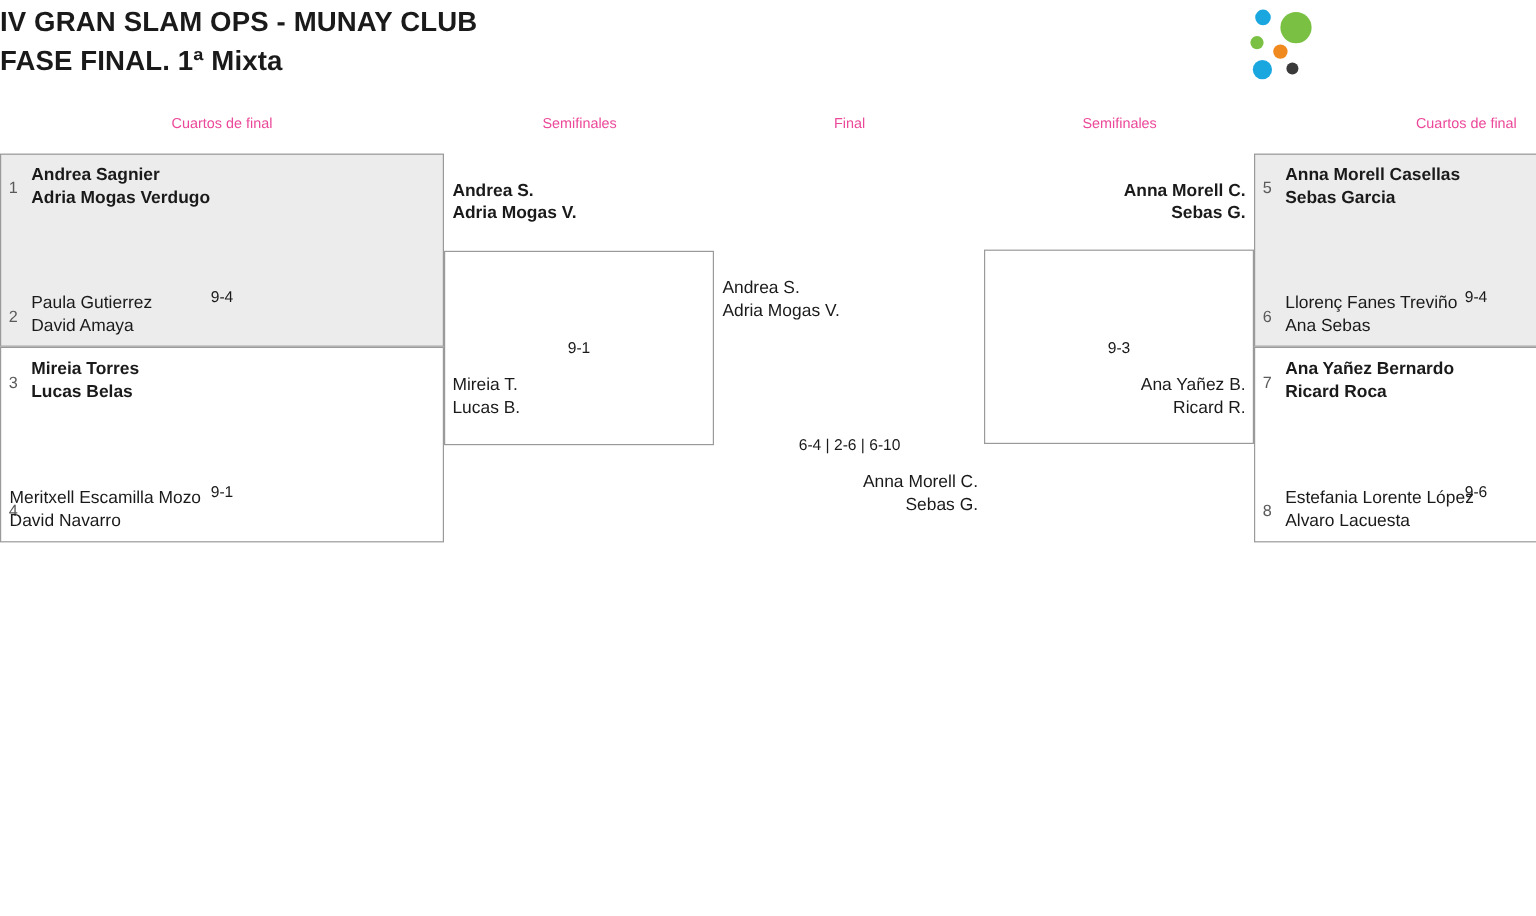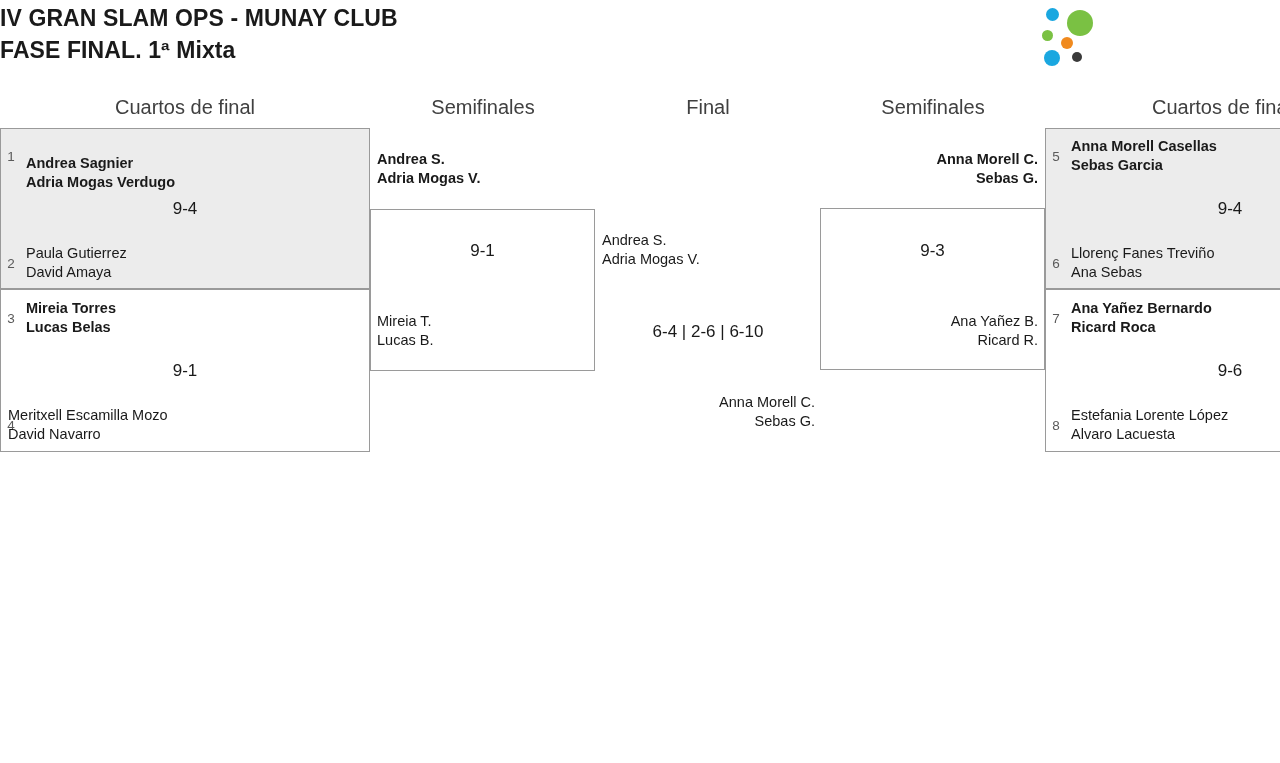--- a/index.html
+++ b/index.html
@@ -58,23 +58,23 @@
     font-weight: bold;
     color: #7ac143;
     letter-spacing: -1px;
     line-height: 52px;
   }
 
   
   .round-label {
     position: absolute;
     top: 96px;
-    font-size: 20px;
+    font-size: 12px;
     text-align: center;
-    color: #404040;
+    color: #ec4899;
   }
 
   
   .box {
     position: absolute;
     border: 1px solid #9a9a9a;
     box-sizing: border-box;
   }
   .box.shaded {
     background: #ececec;
@@ -103,23 +103,24 @@
   .team.winner .names {
     font-weight: bold;
   }
   .team.right .names {
     text-align: right;
   }
 
   
   .score {
     position: absolute;
-    font-size: 17px;
+    font-size: 13px;
     color: #1a1a1a;
     text-align: center;
+    margin-top: 41px;
   }
 </style>
 </head>
 <body>
 
 <div id="header">
   <div id="tournament-title">IV GRAN SLAM OPS - MUNAY CLUB
 FASE FINAL. 1ª Mixta</div>
 
   <div id="logo">
@@ -138,21 +139,21 @@
 <div class="round-label" style="left:358px; width:250px;">Semifinales</div>
 <div class="round-label" style="left:583px; width:250px;">Final</div>
 <div class="round-label" style="left:808px; width:250px;">Semifinales</div>
 <div class="round-label" style="left:1097px; width:250px;">Cuartos de final</div>
 
 <div class="box shaded" style="left:0px; top:128px; width:370px; height:161px;"></div>
 <div class="box plain" style="left:0px; top:289px; width:370px; height:163px;"></div>
 
 <div class="team winner" style="left:0px; top:136px; width:360px;">
   <span class="seed" style="left:2px; top:11px;">1</span>
-  <span class="names" style="left:26px; top:18px;">Andrea Sagnier
+  <span class="names" style="left:26px; top:1px;">Andrea Sagnier
 Adria Mogas Verdugo</span>
 </div>
 <div class="score" style="left:100px; top:199px; width:170px;">9-4</div>
 <div class="team" style="left:0px; top:243px; width:360px;">
   <span class="seed" style="left:2px; top:11px;">2</span>
   <span class="names" style="left:26px; top:1px;">Paula Gutierrez
 David Amaya</span>
 </div>
 
 <div class="team winner" style="left:0px; top:298px; width:360px;">

